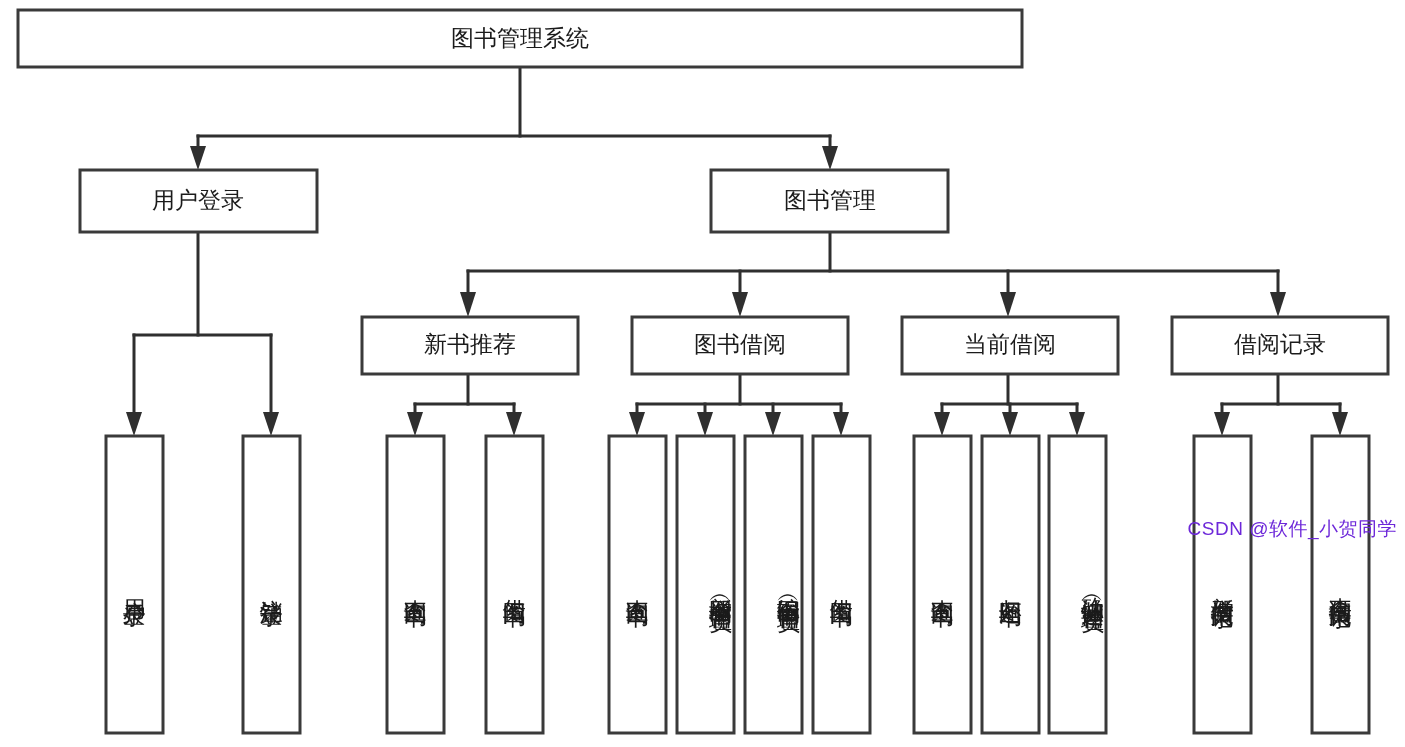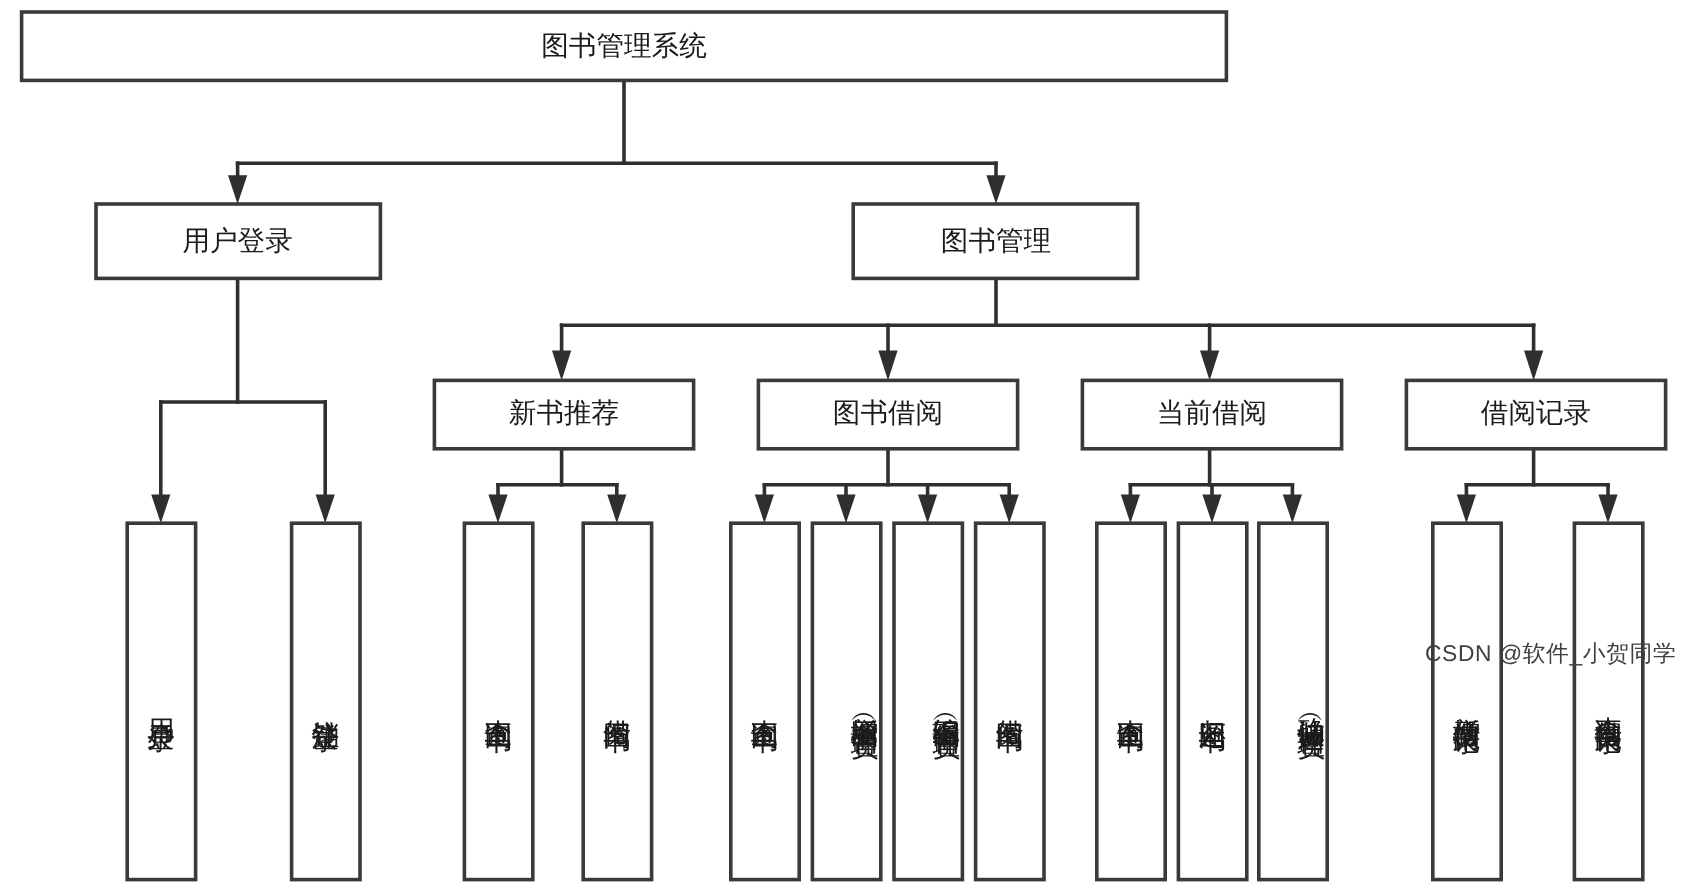--- a/index.html
+++ b/index.html
@@ -61,24 +61,24 @@
     display: flex;
     align-items: center;
     justify-content: center;
     text-align: center;
     white-space: nowrap;
     pointer-events: none;
   }
   .watermark {
     position: absolute;
     right: 8px;
-    bottom: 4px;
+    bottom: 20px;
     font-family: "Liberation Sans", "DejaVu Sans", sans-serif;
     font-size: 19px;
-    color: #404040;
+    color: #6d28d9;
     white-space: nowrap;
     letter-spacing: 0.5px;
   }
 </style>
 </head>
 <body>
 
 <div id="diagram-root">
 
   <svg id="diagram-canvas" viewBox="0 0 1405 747" xmlns="http://www.w3.org/2000/svg">

